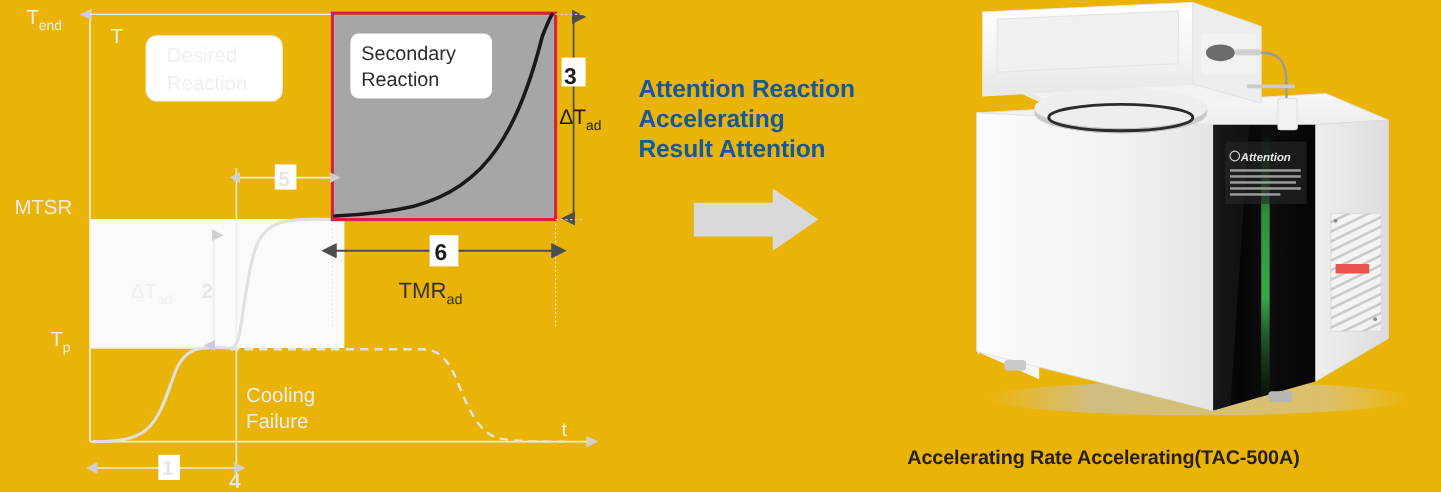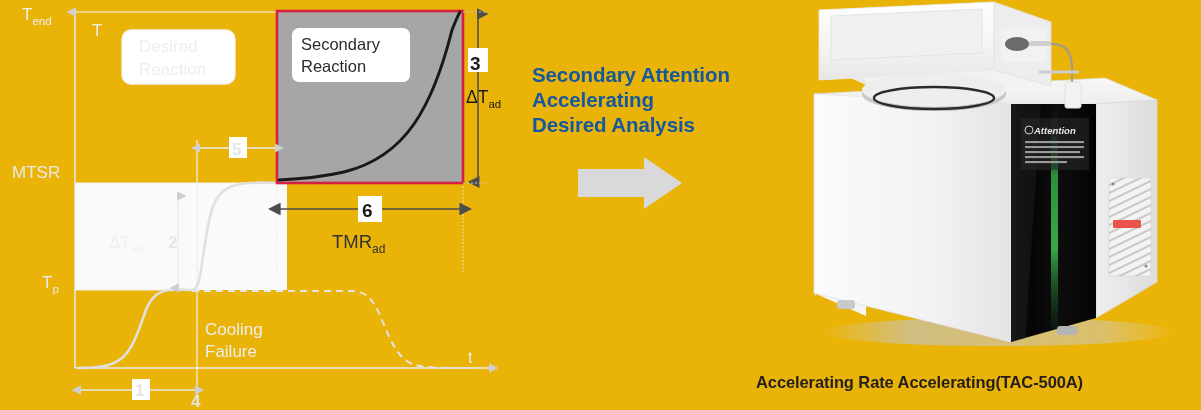--- a/index.html
+++ b/index.html
@@ -146,23 +146,23 @@
       <rect x="358" y="196" width="24" height="26" fill="#ffffff"></rect>
       <text class="lbl" x="362" y="217" font-size="19" fill="#1c1c1c" font-weight="bold">6</text>
       <text class="lbl" x="332" y="248" font-size="18.5" fill="#333333">
         <tspan>TMR</tspan><tspan font-size="12" dy="5">ad</tspan>
       </text>
     </svg>
   </div>
 
   <div class="mid">
     <div class="headline">
-      <div>Secondary Attention</div>
+      <div>Attention Reaction</div>
       <div>Accelerating</div>
-      <div>Desired Analysis</div>
+      <div>Result Attention</div>
     </div>
     <div class="arrow-wrap">
       <svg width="106" height="56" viewBox="0 0 106 56" xmlns="http://www.w3.org/2000/svg">
         <path d="M0,14 L66,14 L66,2 L104,28 L66,54 L66,42 L0,42 Z" fill="#d9d9d9"></path>
       </svg>
     </div>
   </div>
 
   <div class="photo">
     <svg width="453" height="372" viewBox="0 0 453 372" xmlns="http://www.w3.org/2000/svg">

